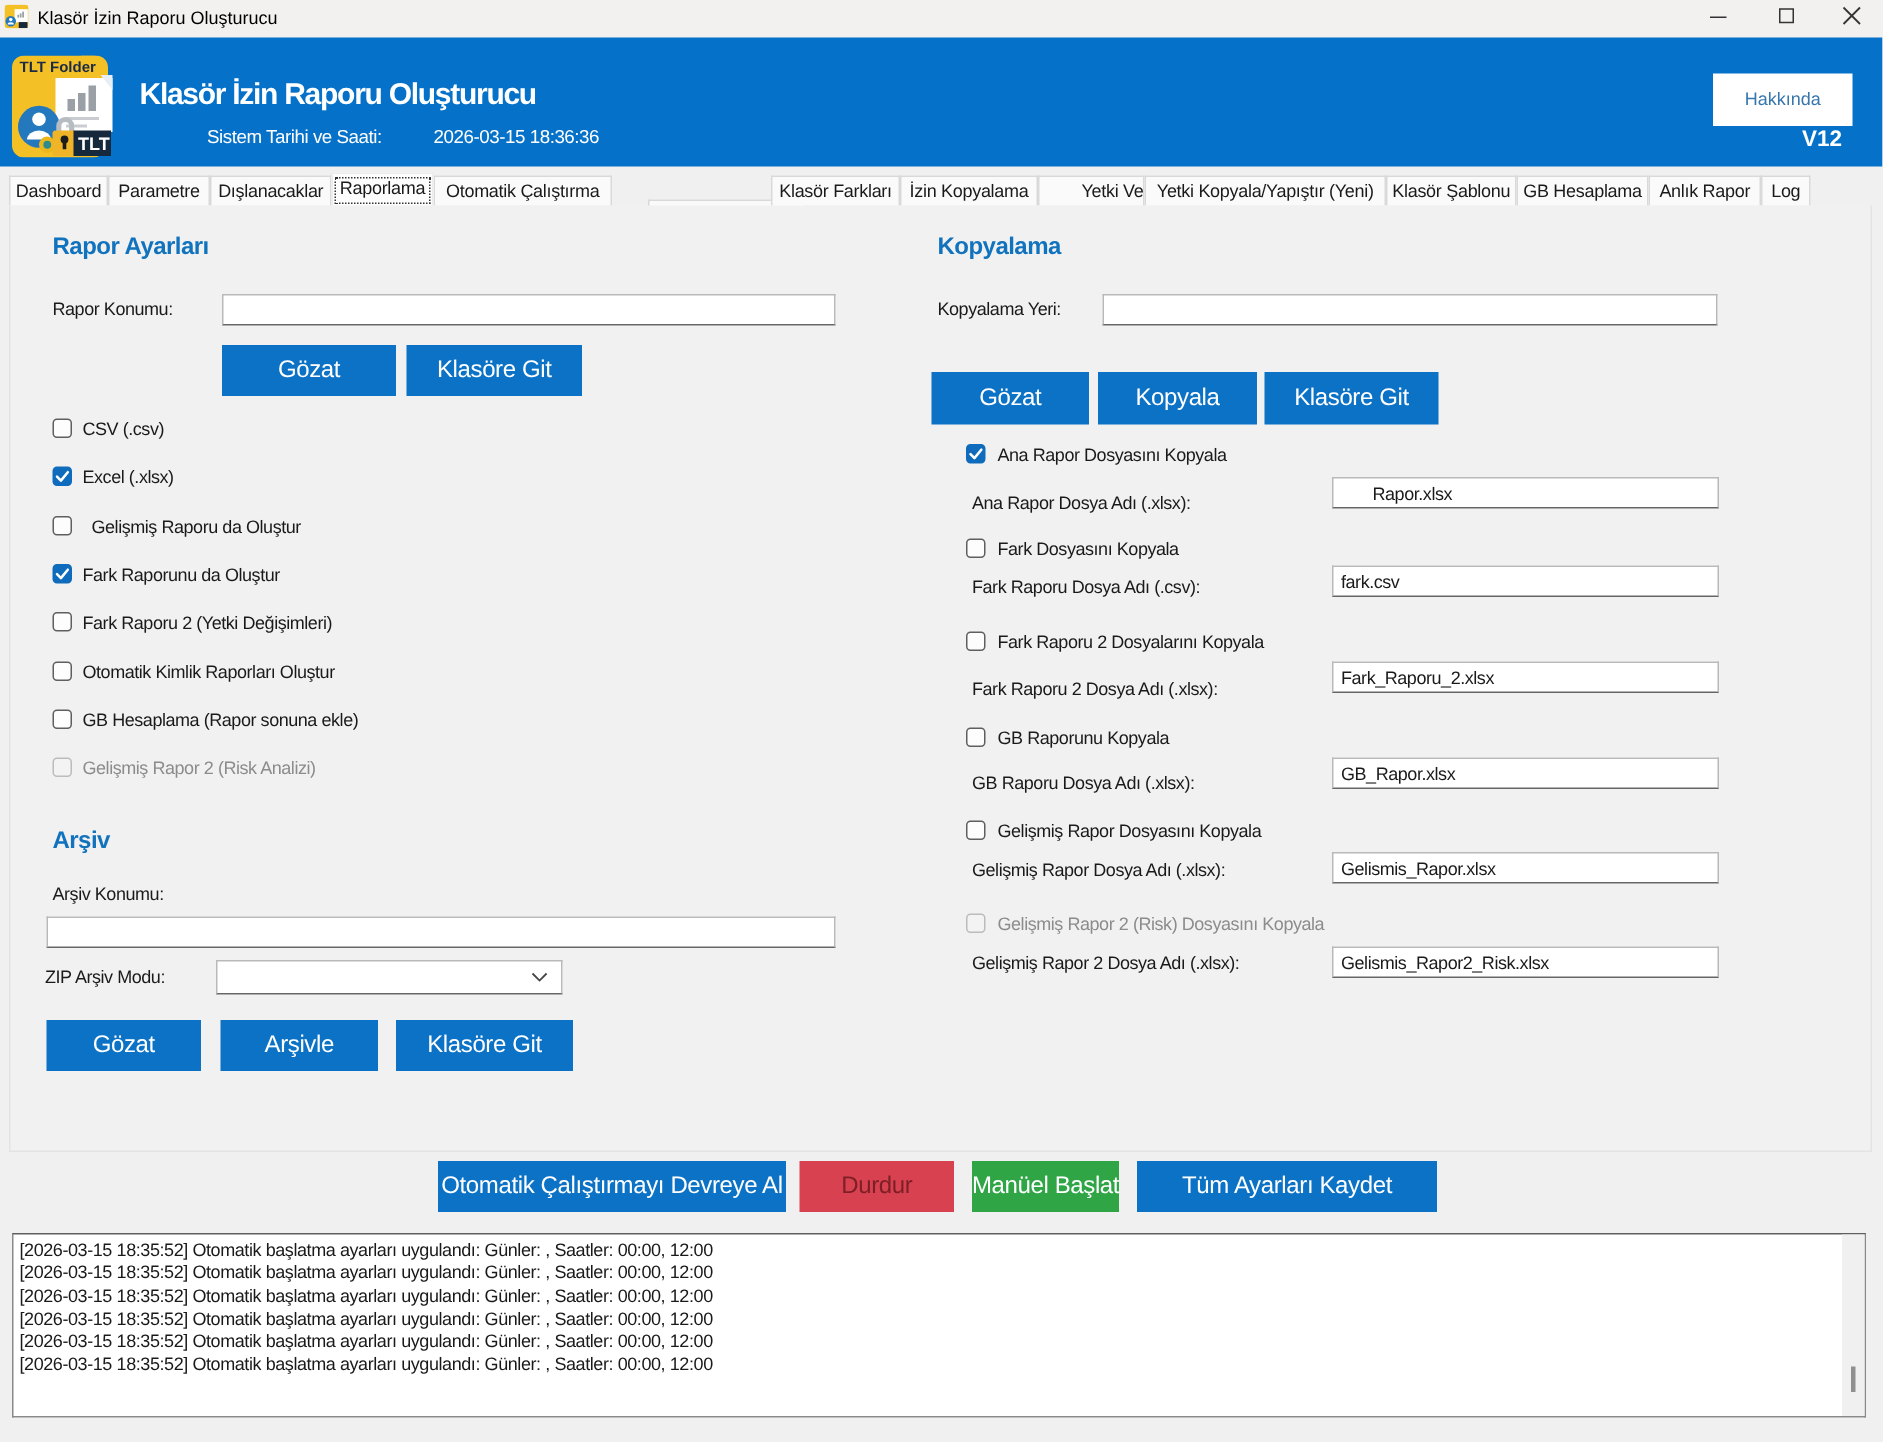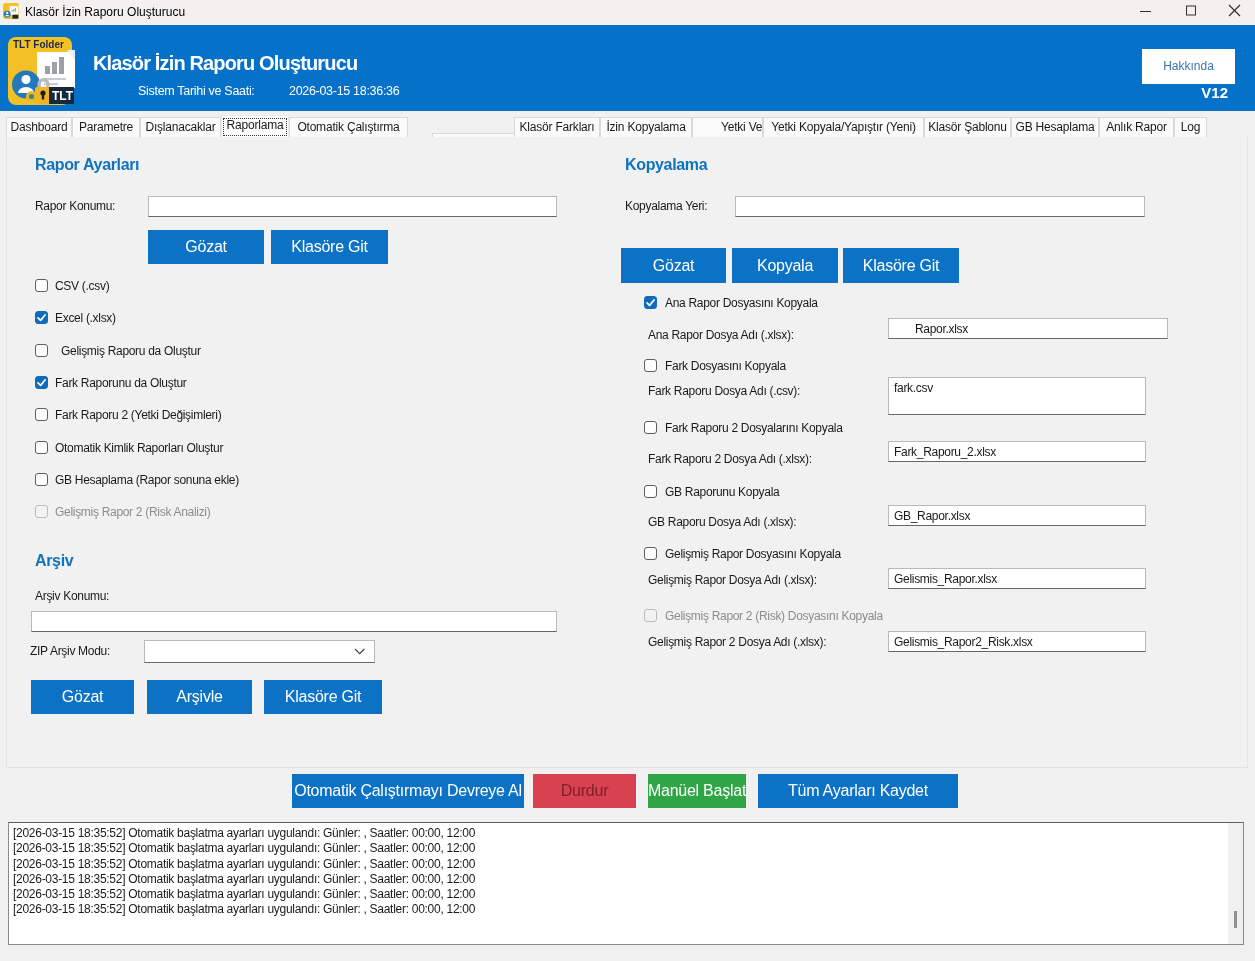--- a/index.html
+++ b/index.html
@@ -156,25 +156,25 @@
 <div class="abs btn" style="left:621px;top:248px;width:105px;height:35px;">Gözat</div>
 <div class="abs btn dark" style="left:732px;top:248px;width:106px;height:35px;">Kopyala</div>
 <div class="abs btn dark" style="left:843px;top:248px;width:116px;height:35px;">Klasöre Git</div>
 <div class="abs cb on" style="left:644px;top:296px;">
     <svg width="13" height="13" style="position:absolute;left:-1px;top:-1px">
       <path d="M3 6.8 l2.6 2.6 L10.2 3.8" stroke="#fff" stroke-width="1.7" fill="none" stroke-linecap="round" stroke-linejoin="round"></path>
     </svg>
   </div>
 <div class="abs cblbl" style="left:665px;top:296px;">Ana Rapor Dosyasını Kopyala</div>
 <div class="abs lbl" style="left:648px;top:328px;">Ana Rapor Dosya Adı (.xlsx):</div>
-<div class="abs tb" style="left:888px;top:318px;width:280px;height:21px;padding-left:26px;">Rapor.xlsx</div>
+<div class="abs tb" style="left:888px;top:318px;width:258px;height:21px;padding-left:26px;">Rapor.xlsx</div>
 <div class="abs cb" style="left:644px;top:359px;"></div>
 <div class="abs cblbl" style="left:665px;top:359px;">Fark Dosyasını Kopyala</div>
 <div class="abs lbl" style="left:648px;top:384px;">Fark Raporu Dosya Adı (.csv):</div>
-<div class="abs tb" style="left:888px;top:377px;width:258px;height:38px;">fark.csv</div>
+<div class="abs tb" style="left:888px;top:377px;width:258px;height:21px;">fark.csv</div>
 <div class="abs cb" style="left:644px;top:421px;"></div>
 <div class="abs cblbl" style="left:665px;top:421px;">Fark Raporu 2 Dosyalarını Kopyala</div>
 <div class="abs lbl" style="left:648px;top:452px;">Fark Raporu 2 Dosya Adı (.xlsx):</div>
 <div class="abs tb" style="left:888px;top:441px;width:258px;height:21px;">Fark_Raporu_2.xlsx</div>
 <div class="abs cb" style="left:644px;top:485px;"></div>
 <div class="abs cblbl" style="left:665px;top:485px;">GB Raporunu Kopyala</div>
 <div class="abs lbl" style="left:648px;top:515px;">GB Raporu Dosya Adı (.xlsx):</div>
 <div class="abs tb" style="left:888px;top:505px;width:258px;height:21px;">GB_Rapor.xlsx</div>
 <div class="abs cb" style="left:644px;top:547px;"></div>
 <div class="abs cblbl" style="left:665px;top:547px;">Gelişmiş Rapor Dosyasını Kopyala</div>

